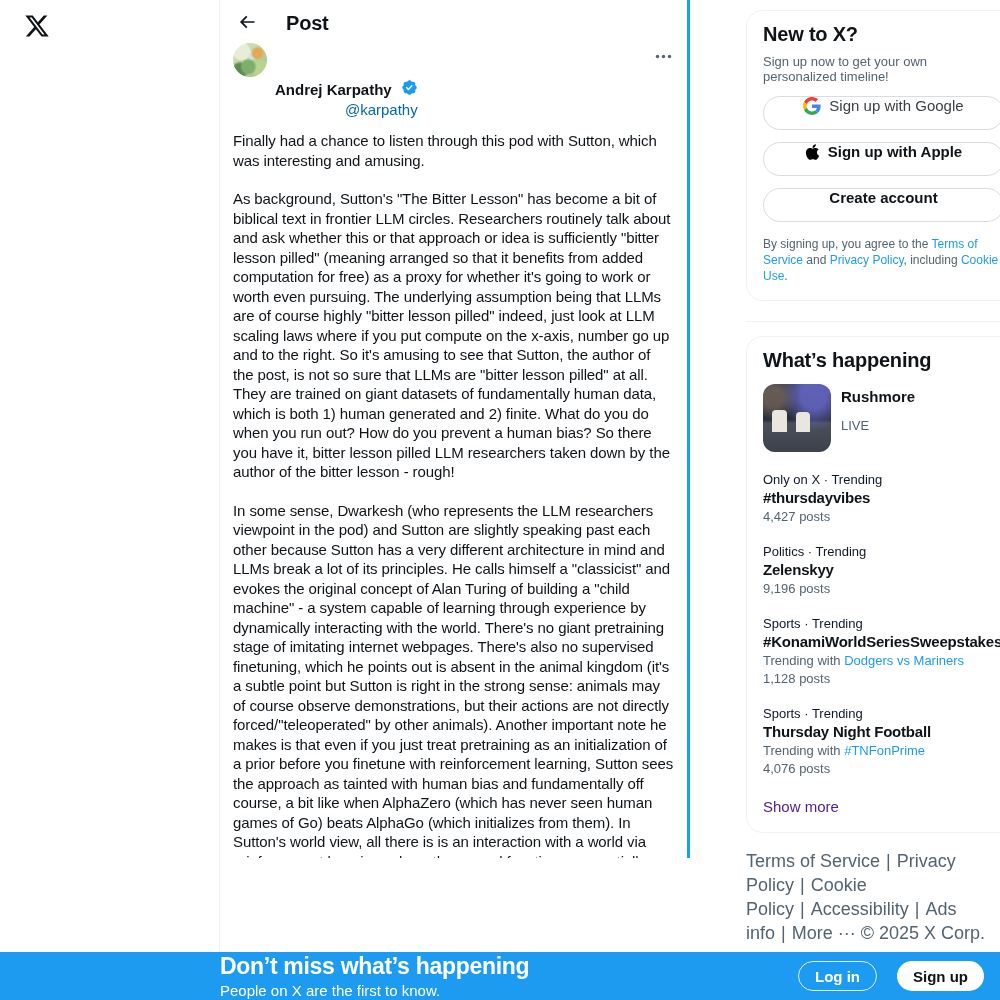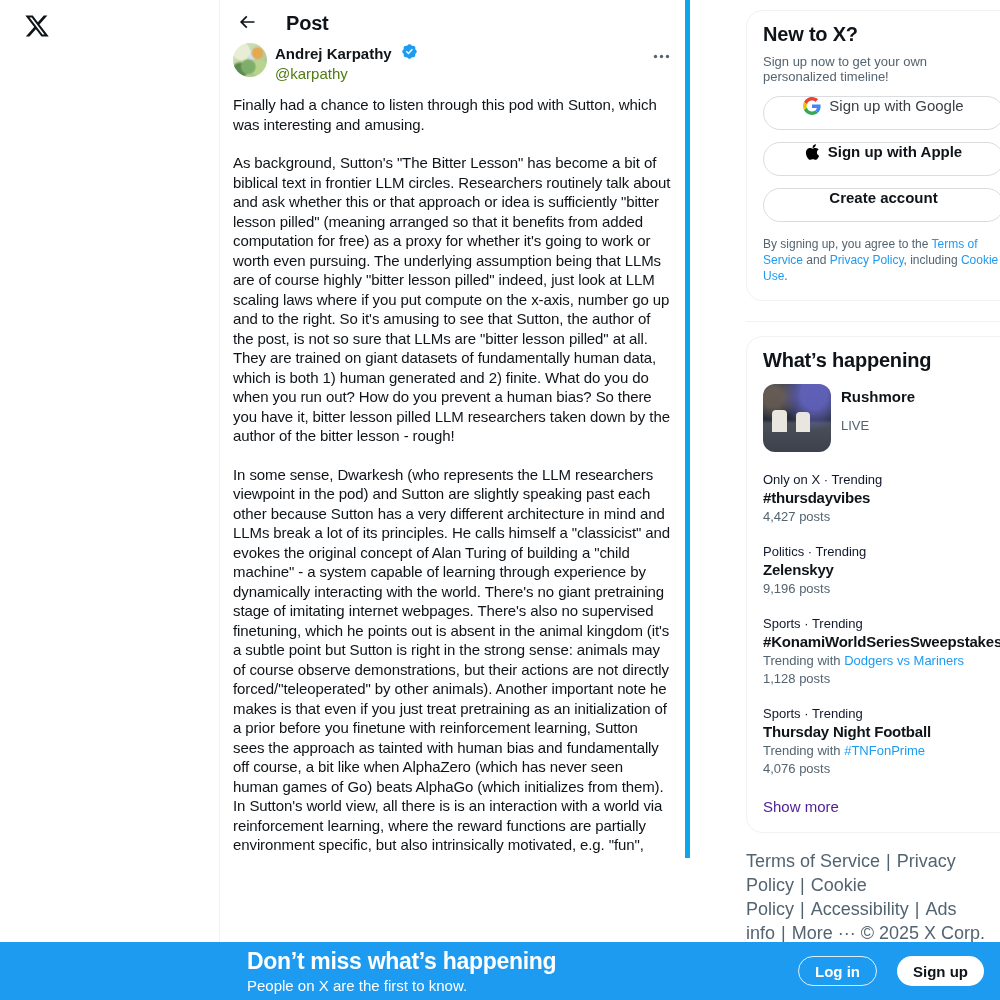--- a/index.html
+++ b/index.html
@@ -8,40 +8,40 @@
   .app { position:relative; width:1000px; height:1000px; }
 
   
   .left-rail { position:absolute; left:0; top:0; width:220px; height:1000px;
     border-right:1px solid #eff3f4; }
   .x-logo-btn { display:inline-block; margin:9px 0 0 20px; padding:4px; border:none;
     background:transparent; cursor:pointer; }
 
   
   .main-col { position:absolute; left:220px; top:0; width:470px; height:858px;
-    border-right:5px solid #0ea5e9; overflow:hidden; background:#fff; }
+    border-right:3px solid #0ea5e9; overflow:hidden; background:#fff; }
   .post-header-bar { display:flex; align-items:center; height:40px; padding:6px 14px 0; }
   .back-btn { border:none; background:transparent; width:26px; height:26px; cursor:pointer;
     display:flex; align-items:center; justify-content:center; }
   .page-title { font-size:20px; font-weight:800; margin-left:26px; letter-spacing:-0.2px; }
 
   .author-row { display:flex; align-items:flex-start; padding:3px 13px 0; }
   .avatar { width:34px; height:34px; border-radius:50%; flex:0 0 auto; cursor:pointer;
     background:
       radial-gradient(circle at 25% 25%, #e8edd6 0 22%, transparent 26%),
       radial-gradient(circle at 72% 30%, #e5a952 0 14%, transparent 20%),
       radial-gradient(circle at 45% 70%, #7fae6a 0 20%, transparent 28%),
       radial-gradient(circle at 80% 75%, #b8d48f 0 18%, transparent 26%),
       radial-gradient(circle at 20% 80%, #5c8a4e 0 16%, transparent 24%),
       radial-gradient(circle at 55% 35%, #cfe0ef 0 12%, transparent 20%),
       linear-gradient(135deg,#dfe8c8,#9cbf7e); }
   .author-meta { margin-left:8px; display:flex; flex-direction:column; }
-  .author-name-row { display:flex; align-items:center; gap:9px; }
+  .author-name-row { display:flex; align-items:center; gap:9px;margin-top:36px; }
   .author-name { font-size:15px; font-weight:700; cursor:pointer; }
-  .author-handle { font-size:15px; color:#4d7c0f; margin-top:1px; }
+  .author-handle { font-size:15px; color:#0369a1; margin-top:1px;text-align:right; }
   .more-btn { margin-left:auto; border:none; background:transparent; cursor:pointer;
     padding:4px 2px; align-self:flex-start; }
 
   .post-body { padding:13px 13px 0; }
   .post-body p { font-size:15px; line-height:19.5px; margin-bottom:19px;
     letter-spacing:-0.1px; }
 
   
   .right-col { position:absolute; left:725px; top:0; width:309px; height:1000px; }
   .card { width:275px; margin-left:21px; border:1px solid #eff3f4; border-radius:16px;
@@ -83,22 +83,22 @@
   .trend-posts { font-size:13px; color:#536471; margin-top:3px; }
   .show-more { display:inline-block; font-size:15px; color:#4c1d95; margin-top:22px;
     text-decoration:none; cursor:pointer; }
 
   .footer-links { width:280px; margin:16px 0 0 21px; font-size:18px; color:#536471;
     line-height:24px; }
   .footer-links a { color:#536471; text-decoration:none; cursor:pointer; }
   .footer-sep { margin:0 6px; color:#536471; }
 
   
-  .bottom-banner { position:absolute; left:0; bottom:0; width:1000px; height:58px;
-    background:#1d9bf0; display:flex; align-items:center; z-index:10;padding-left:27px; }
+  .bottom-banner { position:absolute; left:0; bottom:0; width:1000px; height:48px;
+    background:#1d9bf0; display:flex; align-items:center; z-index:10; }
   .banner-text { margin-left:220px; color:#fff; }
   .banner-title { font-size:23px; font-weight:800; letter-spacing:-0.3px; }
   .banner-sub { font-size:15px; margin-top:2px; }
   .banner-actions { margin-left:auto; margin-right:16px; display:flex; gap:20px; }
   .banner-btn { height:30px; border-radius:15px; padding:0 16px; font-size:15px;
     font-weight:700; cursor:pointer; font-family:inherit; }
   .login-btn { background:transparent; border:1px solid rgba(255,255,255,.85); color:#fff; }
   .signup-btn { background:#fff; border:none; color:#0f1419; }
 </style>
 </head>

